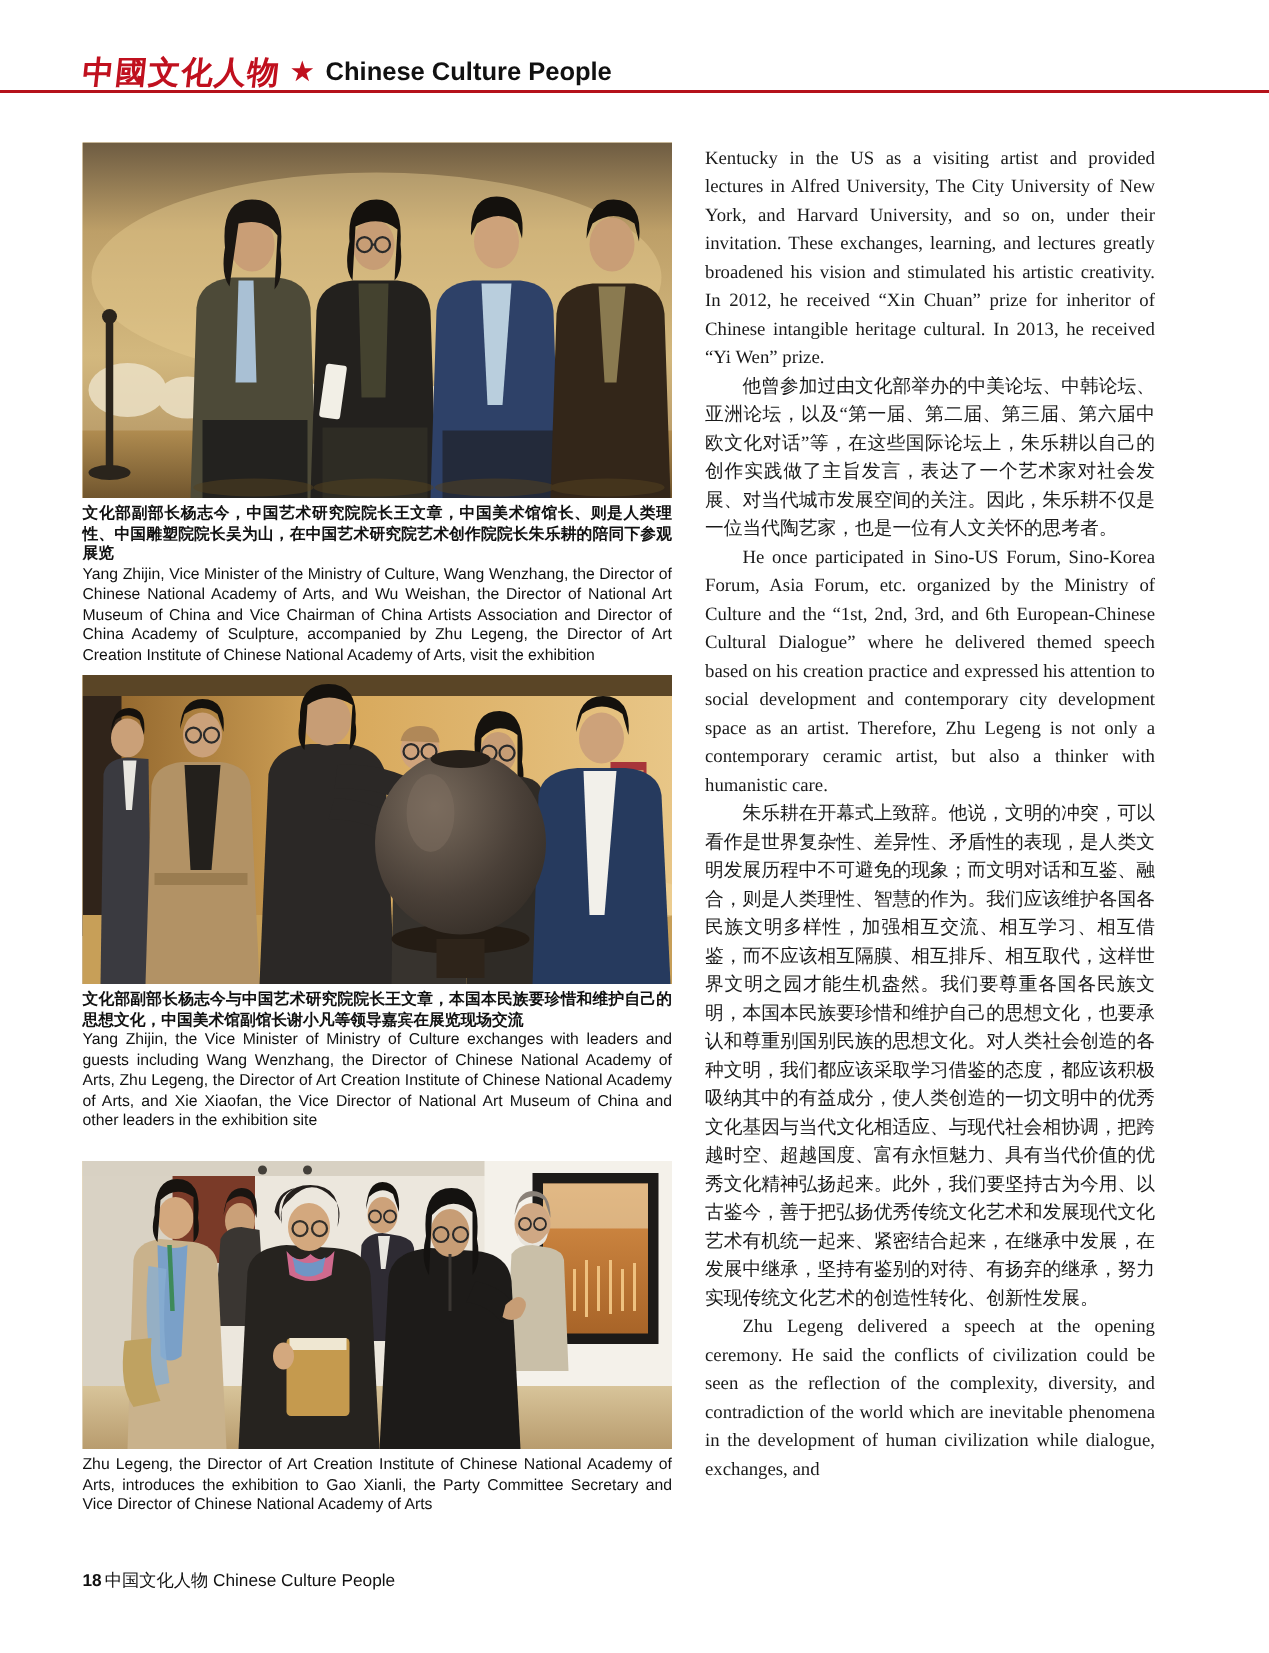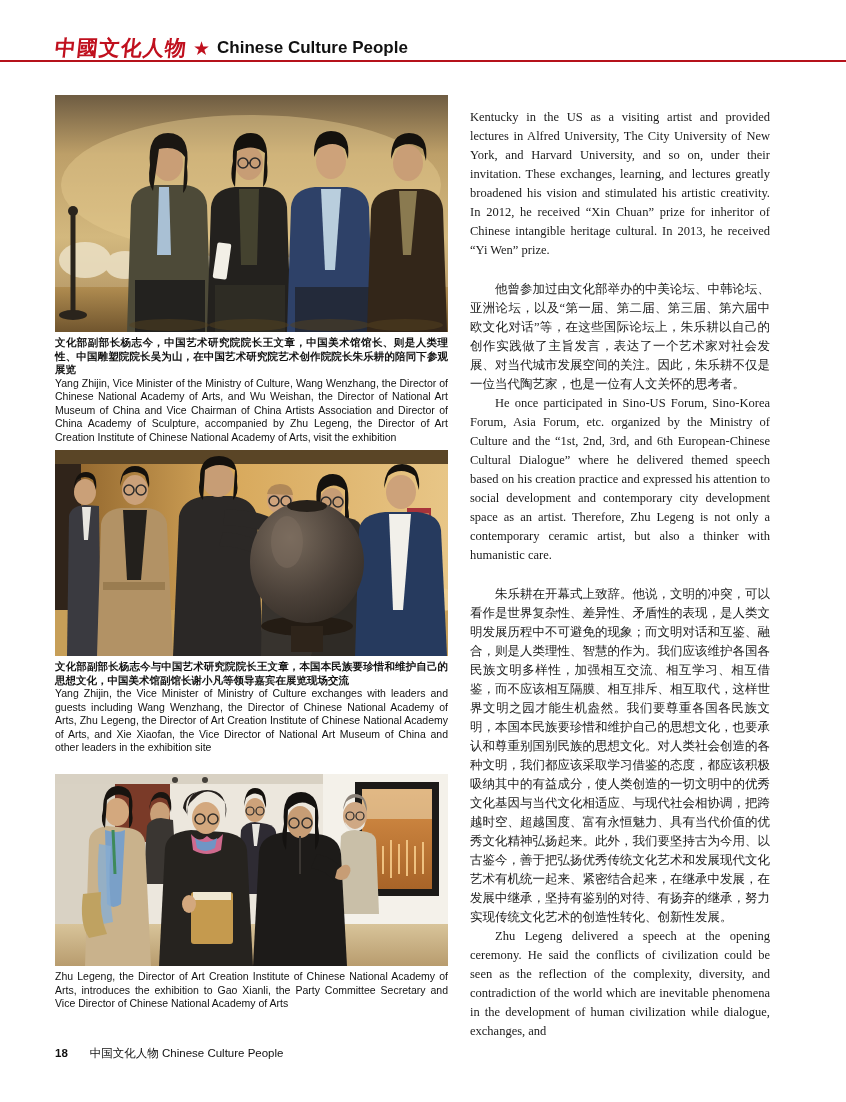--- a/index.html
+++ b/index.html
@@ -16,30 +16,30 @@
   .masthead-rule { position:absolute; left:0; top:60px; width:846px; height:2px; background:#b5121b; }
 
   
   .photo { position:absolute; left:55px; width:393px; background:#c9a96d; }
   .photo svg { display:block; }
   .caption { position:absolute; left:55px; width:393px; font-family:"Liberation Sans","DejaVu Sans",sans-serif;
              font-size:10.5px; line-height:13.5px; color:#111; text-align:justify; }
   .caption .cn { font-weight:bold; }
 
   
-  .article { position:absolute; left:470px; top:108px; width:300px;
+  .article { position:absolute; left:470px; top:96px; width:300px;
              font-size:12.5px; line-height:19px; color:#1a1a1a; text-align:justify; }
   .article p { margin:0; }
   .article p.indent { text-indent:2em; }
-  .article p.block-gap { margin-top:20px; }
+  .article p.block-gap { }
 
   
   .footer { position:absolute; left:55px; top:1046px; font-family:"Liberation Sans","DejaVu Sans",sans-serif;
             font-size:11.5px; color:#111; }
-  .footer .num { font-weight:bold; margin-right:22px; }
+  .footer .num { font-weight:bold; margin-right:2px; }
 </style>
 </head>
 <body>
 
 <div class="page">
 
   <div class="masthead">
     <span class="logo-cn">中國文化人物</span>
     <span class="logo-star">★</span>
     <span class="logo-en">Chinese Culture People</span>

